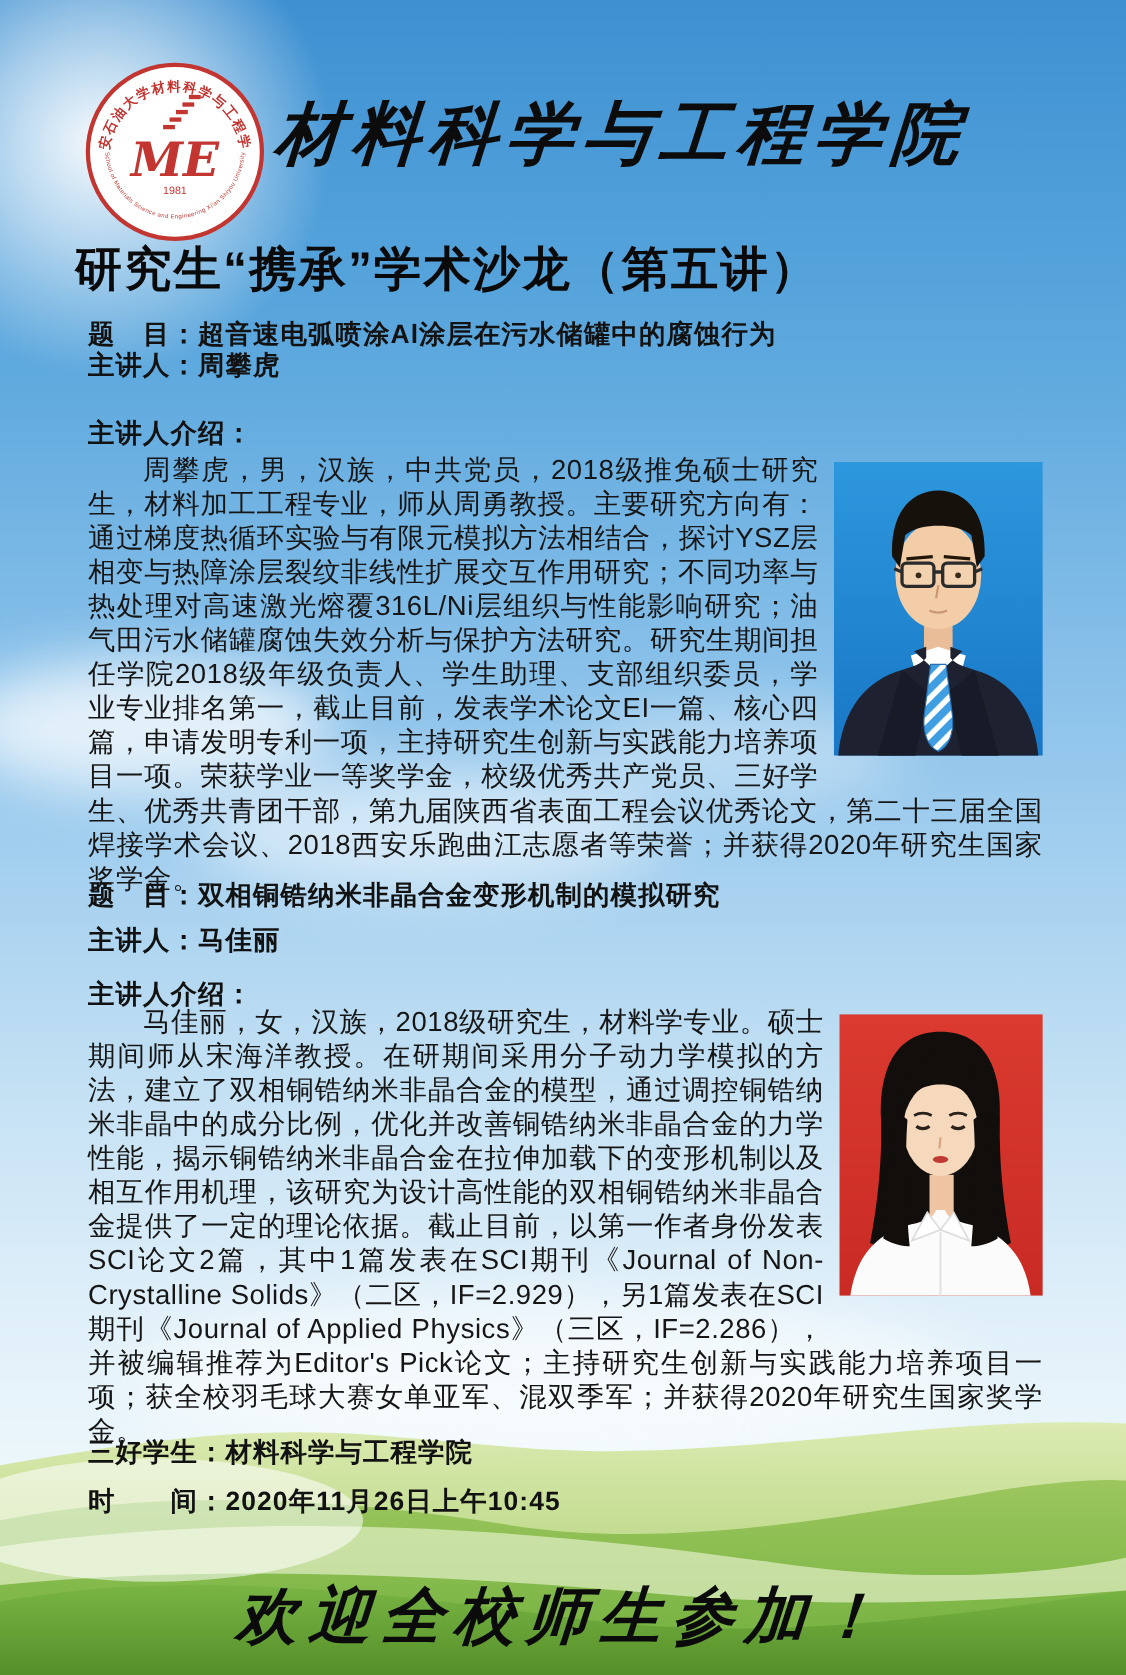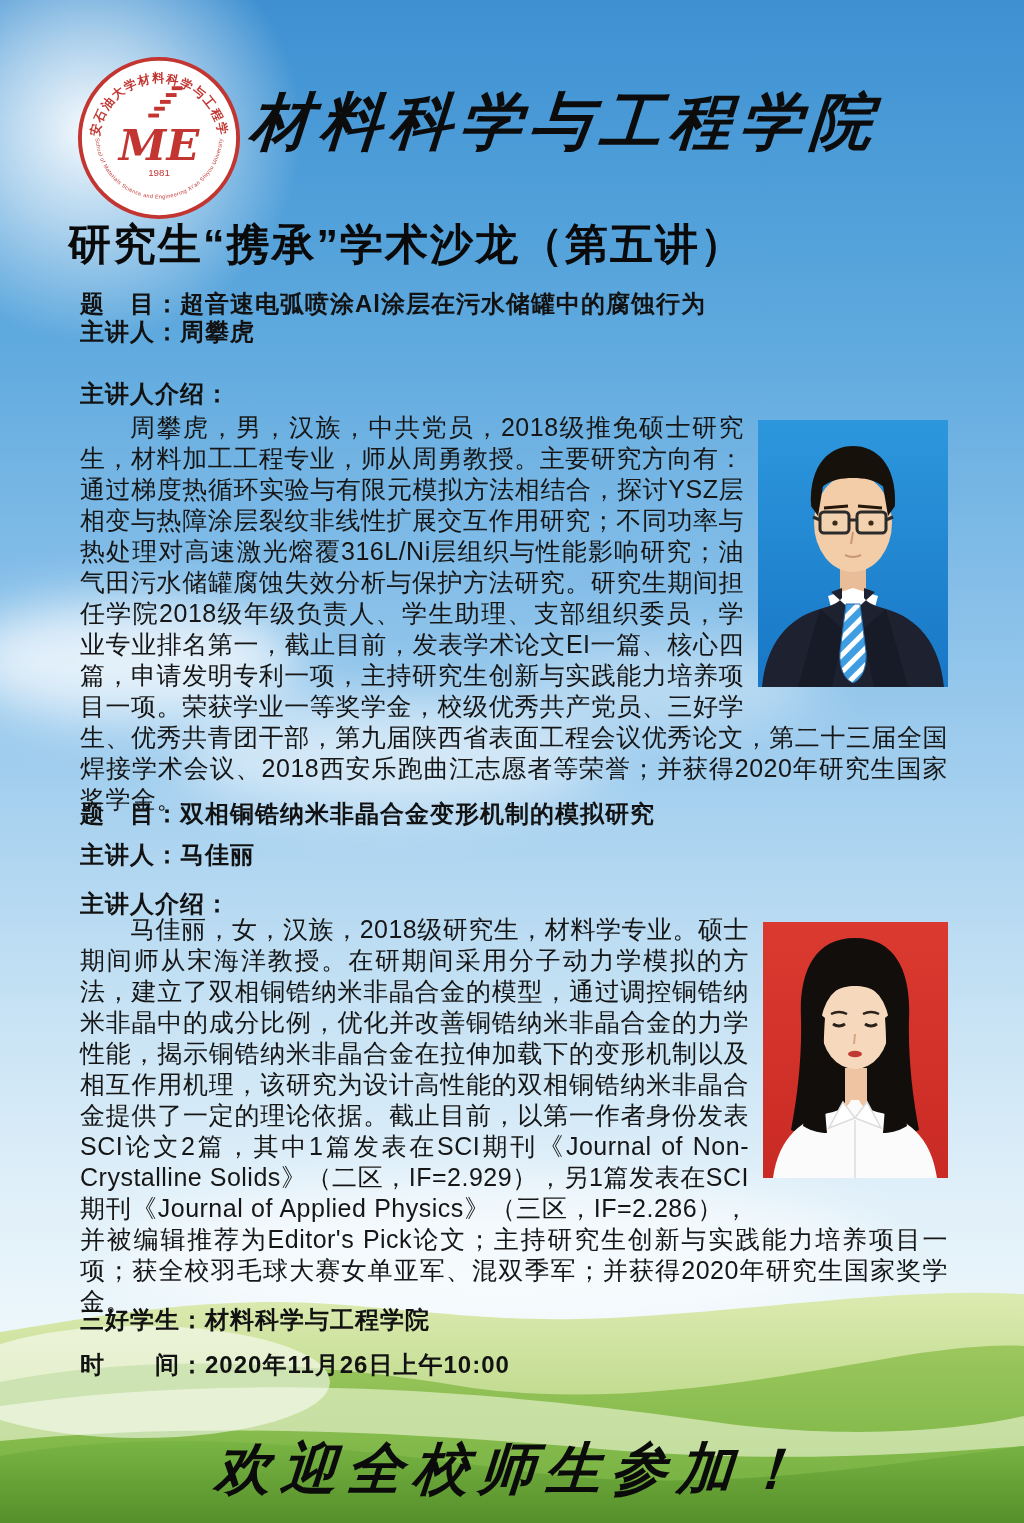--- a/index.html
+++ b/index.html
@@ -207,18 +207,18 @@
         <path d="M134,86 C142,120 138,170 144,204 C134,210 126,211 120,211 C124,170 124,120 122,96 Z" fill="#120e0c"></path>
       </svg>
     </div>
     <p>马佳丽，女，汉族，2018级研究生，材料学专业。硕士期间师从宋海洋教授。在研期间采用分子动力学模拟的方法，建立了双相铜锆纳米非晶合金的模型，通过调控铜锆纳米非晶中的成分比例，优化并改善铜锆纳米非晶合金的力学性能，揭示铜锆纳米非晶合金在拉伸加载下的变形机制以及相互作用机理，该研究为设计高性能的双相铜锆纳米非晶合金提供了一定的理论依据。截止目前，以第一作者身份发表SCI论文2篇，其中1篇发表在SCI期刊《Journal of Non-Crystalline Solids》（二区，IF=2.929），另1篇发表在SCI期刊《Journal of Applied Physics》（三区，IF=2.286），并被编辑推荐为Editor's Pick论文；主持研究生创新与实践能力培养项目一项；获全校羽毛球大赛女单亚军、混双季军；并获得2020年研究生国家奖学金。</p>
   </div>
 
   <div class="hline f-org">
     <span>三好学生：</span><span>材料科学与工程学院</span>
   </div>
   <div class="hline f-time">
-    <span>时　　间：</span><span>2020年11月26日上午10:00</span>
+    <span>时　　间：</span><span>2020年11月26日上午10:45</span>
   </div>
 
   <div class="welcome">欢迎全校师生参加！</div>
 
 </div>
 
 </body></html>

